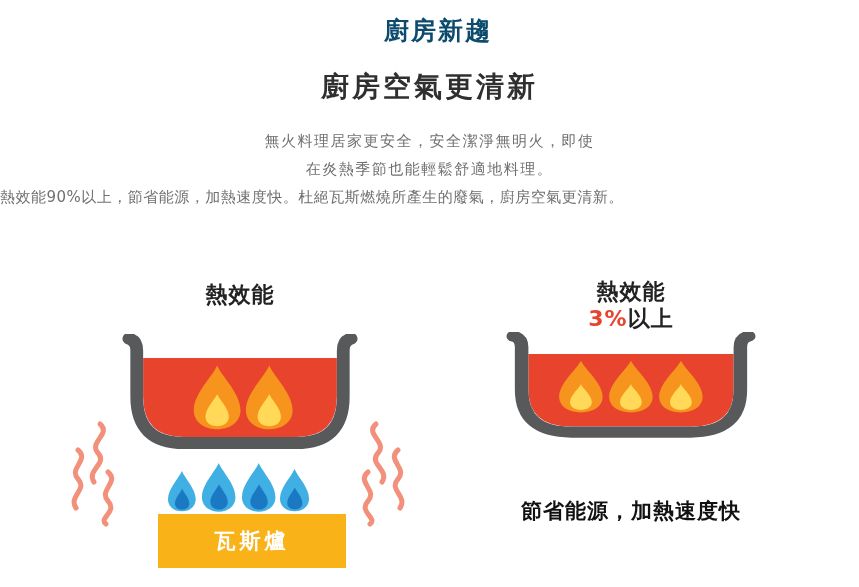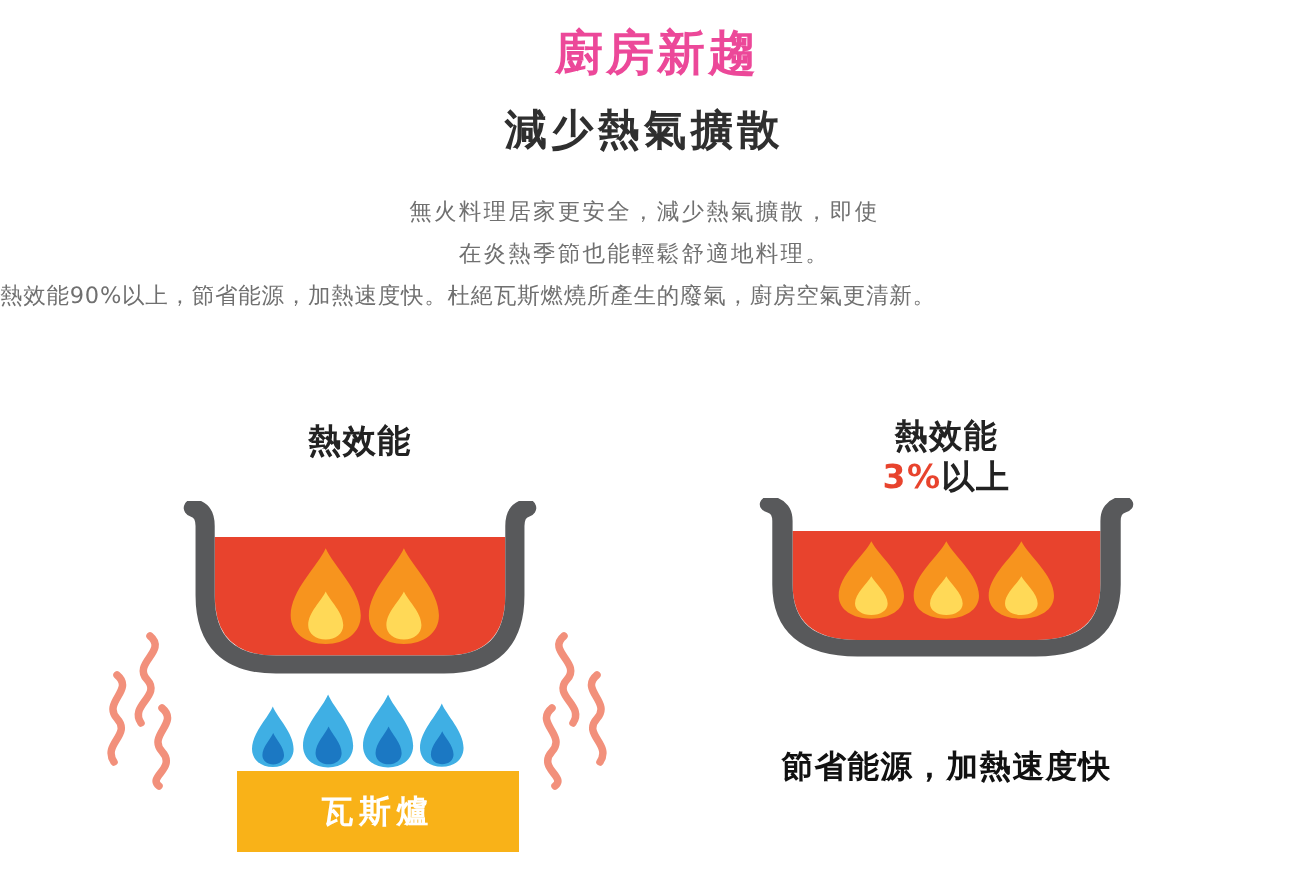--- a/index.html
+++ b/index.html
@@ -2,22 +2,22 @@
 <html style="--accent_red: #E8432D; --liquid_red: #E8432D; --pot_gray: #58595B; --stove_bar_yellow: #F9B218; --flame_orange: #F7941E; --flame_yellow: #FFD957; --gas_blue_light: #3FAFE4; --gas_blue_dark: #1B78C3; --steam_pink: #F2907B; --text_gray: #707070;"><head>
 <meta charset="utf-8">
 <style>
   * { box-sizing: border-box; }
   html,body { margin:0; padding:0; background:#ffffff; }
   body { font-family:"DejaVu Sans","Liberation Sans",sans-serif; }
   .canvas { position:relative; width:859px; height:587px; margin:0 auto; background:#fff; overflow:hidden; }
 
   .page-title {
     position:absolute; top:14px; left:0; width:100%;
-    text-align:center; font-size:32px; font-weight:bold;
-    color:#ec4899; letter-spacing:2px;padding-left:17px;
+    text-align:center; font-size:25px; font-weight:bold;
+    color:#0c4a6e; letter-spacing:2px;padding-left:17px;
   }
   .page-subtitle {
     position:absolute; top:68px; left:0; width:100%;
     text-align:center; font-size:28px; font-weight:bold;
     color:#2f2f2f; letter-spacing:3px;
   }
   .intro {
     position:absolute; top:127px; left:0; width:100%;
     text-align:center; font-size:15px; line-height:28px;
     color:#707070; letter-spacing:1.5px;
@@ -70,24 +70,24 @@
 
 <svg width="0" height="0" style="position:absolute" aria-hidden="true">
   <defs>
     <path id="flame" d="M22,0 C27,12 44,28 44,45 C44,56.5 34.5,64 22,64 C9.5,64 0,56.5 0,45 C0,28 17,12 22,0 Z"></path>
   </defs>
 </svg>
 
 <div class="canvas">
 
   <div class="page-title">廚房新趨</div>
-  <div class="page-subtitle">減少熱氣擴散</div>
+  <div class="page-subtitle">廚房空氣更清新</div>
 
   <div class="intro">
-    <div>無火料理居家更安全，減少熱氣擴散，即使</div>
+    <div>無火料理居家更安全，安全潔淨無明火，即使</div>
     <div>在炎熱季節也能輕鬆舒適地料理。</div>
   </div>
   <div class="detail">熱效能90%以上，節省能源，加熱速度快。杜絕瓦斯燃燒所產生的廢氣，廚房空氣更清新。</div>
 
   <div class="fig-label left-label">
     <div>熱效能</div>
   </div>
 
   <svg class="abs gas-pot" width="236" height="122" viewBox="0 0 240 132" preserveAspectRatio="none">
     <path class="pot-red" d="M21.5,26 L218.5,26 L218.5,68 Q218.5,111.5 177.5,111.5 L62.5,111.5 Q21.5,111.5 21.5,68 Z"></path>

